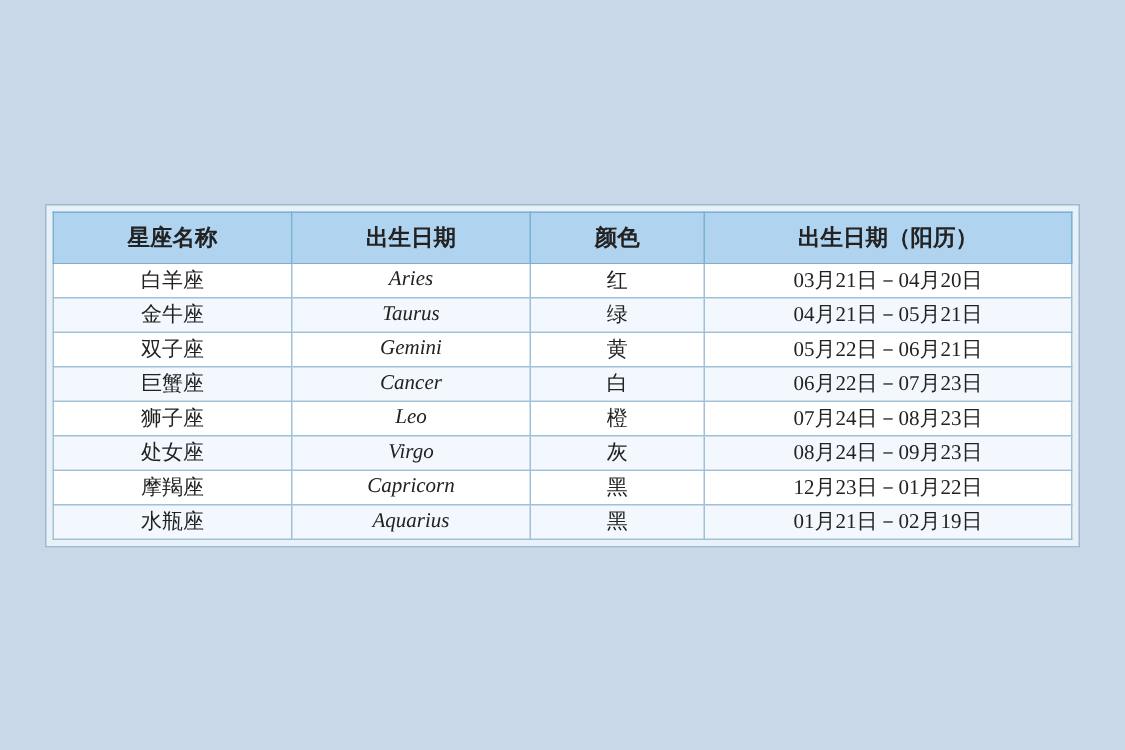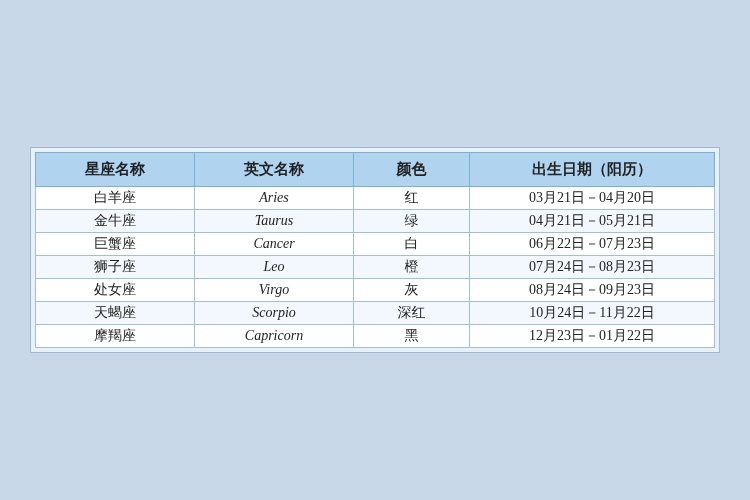--- a/index.html
+++ b/index.html
@@ -50,63 +50,69 @@
     }
   </style>
 </head>
 <body>
 
 <div class="table-wrapper">
   <table>
     <thead>
       <tr>
         <th>星座名称</th>
-        <th>英文名称</th>
+        <th>出生日期</th>
         <th>颜色</th>
         <th>出生日期（阳历）</th>
       </tr>
     </thead>
     <tbody id="table-body">
     <tr>
           <td>白羊座</td>
           <td>Aries</td>
           <td>红</td>
           <td>03月21日－04月20日</td>
         </tr>
         <tr>
           <td>金牛座</td>
           <td>Taurus</td>
           <td>绿</td>
           <td>04月21日－05月21日</td>
+        </tr>
+        <tr>
+          <td>双子座</td>
+          <td>Gemini</td>
+          <td>黄</td>
+          <td>05月22日－06月21日</td>
         </tr>
         <tr>
           <td>巨蟹座</td>
           <td>Cancer</td>
           <td>白</td>
           <td>06月22日－07月23日</td>
         </tr>
         <tr>
           <td>狮子座</td>
           <td>Leo</td>
           <td>橙</td>
           <td>07月24日－08月23日</td>
         </tr>
         <tr>
           <td>处女座</td>
           <td>Virgo</td>
           <td>灰</td>
           <td>08月24日－09月23日</td>
         </tr>
         <tr>
-          <td>天蝎座</td>
-          <td>Scorpio</td>
-          <td>深红</td>
-          <td>10月24日－11月22日</td>
-        </tr>
-        <tr>
           <td>摩羯座</td>
           <td>Capricorn</td>
           <td>黑</td>
           <td>12月23日－01月22日</td>
+        </tr>
+        <tr>
+          <td>水瓶座</td>
+          <td>Aquarius</td>
+          <td>黑</td>
+          <td>01月21日－02月19日</td>
         </tr>
       </tbody>
   </table>
 </div>
 
 </body></html>

